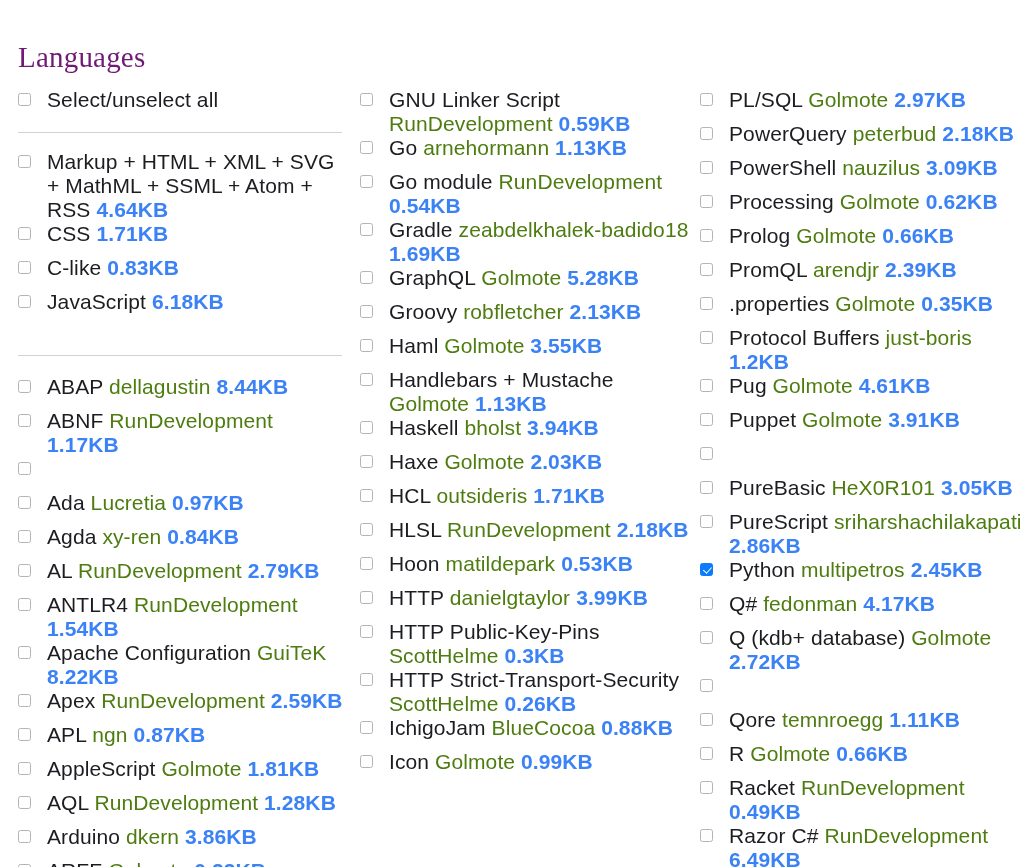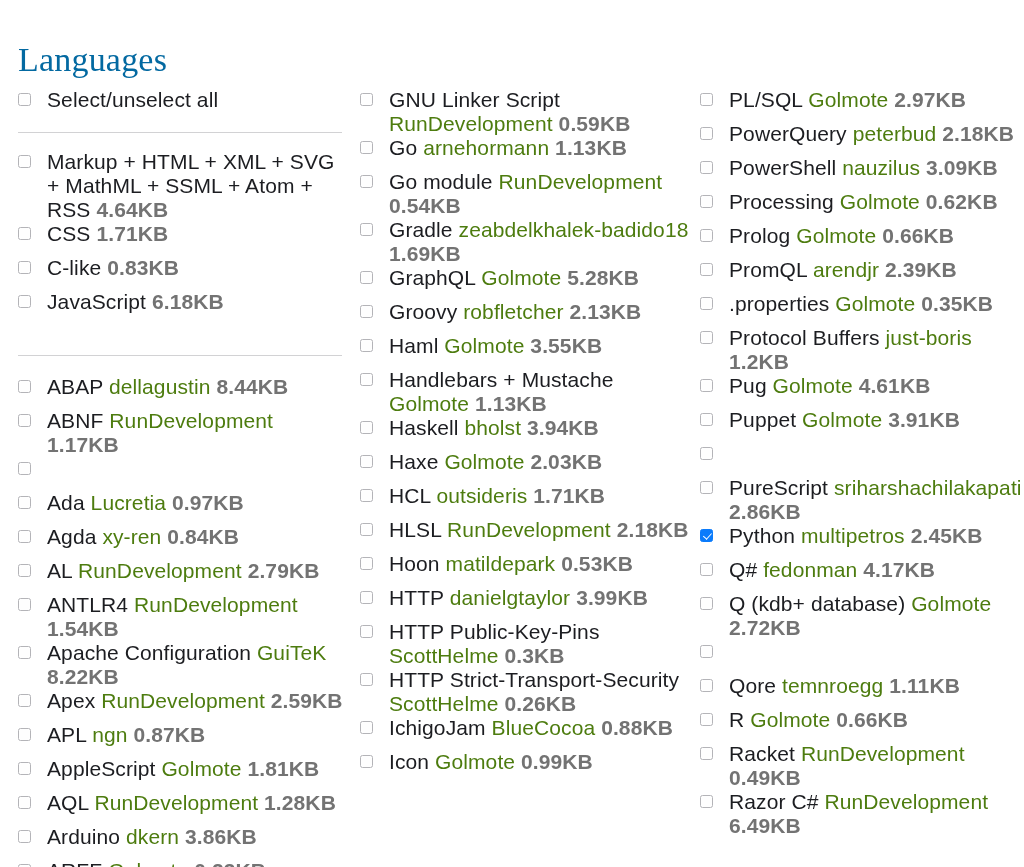--- a/index.html
+++ b/index.html
@@ -9,23 +9,23 @@
     background: #ffffff;
     overflow: hidden;
   }
   body {
     font-family: "Liberation Sans", sans-serif;
     -webkit-font-smoothing: antialiased;
   }
 
   #page-title {
     font-family: "Liberation Serif", serif;
-    font-size: 34px;
+    font-size: 29px;
     font-weight: 400;
-    color: #0369a1;
+    color: #701a75;
     margin: 0;
     padding: 0;
     position: absolute;
     left: 18px;
     top: 41px;
     letter-spacing: 0.2px;
   }
 
   .board {
     position: absolute;
@@ -95,21 +95,21 @@
     color: #1c1d21;
     letter-spacing: 0.1px;
     max-width: 300px;
     cursor: pointer;
   }
   .lbl .author {
     color: #4d7c0f;
     font-weight: 400;
   }
   .lbl .size {
-    color: #737373;
+    color: #3b82f6;
     font-weight: 700;
   }
 </style>
 </head>
 <body>
 
 <div class="board">
 
   <h1 id="page-title">Languages</h1>
 
@@ -321,20 +321,24 @@
         </div>
         <div class="row">
           <span class="cb"></span>
           <span class="lbl"><span class="name">Puppet</span> <span class="author">Golmote</span> <span class="size">3.91KB</span></span>
         </div>
         <div class="row">
           <span class="cb"></span>
         </div>
         <div class="row">
           <span class="cb"></span>
+          <span class="lbl"><span class="name">PureBasic</span> <span class="author">HeX0R101</span> <span class="size">3.05KB</span></span>
+        </div>
+        <div class="row">
+          <span class="cb"></span>
           <span class="lbl"><span class="name">PureScript</span> <span class="author">sriharshachilakapati</span> <span class="size">2.86KB</span></span>
         </div>
         <div class="row">
           <span class="cb checked"></span>
           <span class="lbl"><span class="name">Python</span> <span class="author">multipetros</span> <span class="size">2.45KB</span></span>
         </div>
         <div class="row">
           <span class="cb"></span>
           <span class="lbl"><span class="name">Q#</span> <span class="author">fedonman</span> <span class="size">4.17KB</span></span>
         </div>

